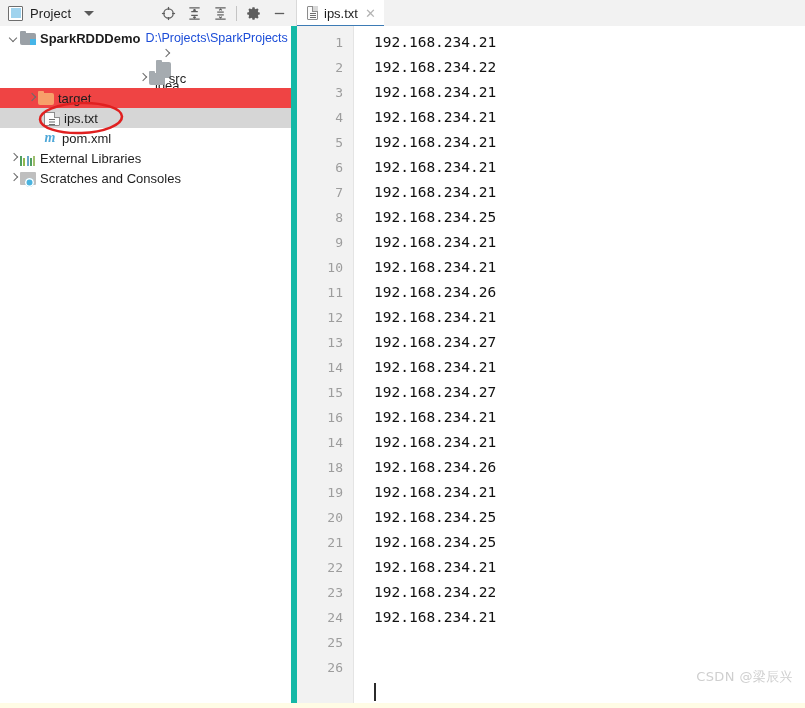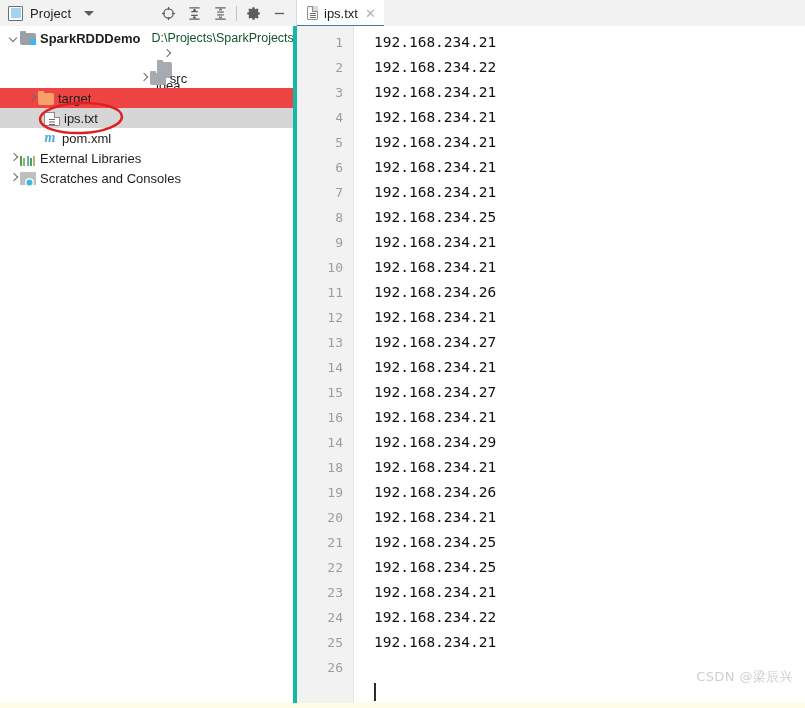--- a/index.html
+++ b/index.html
@@ -162,21 +162,21 @@
     display: flex;
     min-height: 0;
     position: relative;
   }
 
   
   .tree-pane {
     width: 297px;
     flex: 0 0 297px;
     background: #ffffff;
-    border-right: 4px solid #14b8a6;
+    border-right: 6px solid #14b8a6;
     position: relative;
     overflow: hidden;
     padding-top: 2px;
   }
 
   .row {
     height: 20px;
     display: flex;
     align-items: center;
     font-size: 13px;
@@ -340,23 +340,23 @@
     position: absolute;
     left: 4px; top: 6px;
     width: 6px; height: 1px;
     background: #6d6d6d;
     box-shadow: 0 2.5px 0 0 #6d6d6d, 0 5px 0 0 #6d6d6d;
   }
 
   .lbl { }
   .lbl.bold { font-weight: bold; }
   .path {
-    color: #14532d;
+    color: #1d4ed8;
     font-size: 12.5px;
-    margin-left: 11px;
+    margin-left: 5px;
     overflow: hidden;
   }
 
   
   .annot-ellipse {
     position: absolute;
     pointer-events: none;
   }
 
   
@@ -600,21 +600,20 @@
           <div class="cline">192.168.234.21</div>
           <div class="cline">192.168.234.25</div>
           <div class="cline">192.168.234.21</div>
           <div class="cline">192.168.234.21</div>
           <div class="cline">192.168.234.26</div>
           <div class="cline">192.168.234.21</div>
           <div class="cline">192.168.234.27</div>
           <div class="cline">192.168.234.21</div>
           <div class="cline">192.168.234.27</div>
           <div class="cline">192.168.234.21</div>
-          <div class="cline">192.168.234.29</div>
           <div class="cline">192.168.234.21</div>
           <div class="cline">192.168.234.26</div>
           <div class="cline">192.168.234.21</div>
           <div class="cline">192.168.234.25</div>
           <div class="cline">192.168.234.25</div>
           <div class="cline">192.168.234.21</div>
           <div class="cline">192.168.234.22</div>
           <div class="cline">192.168.234.21</div>
         </div>
       <div class="right-rail"></div>

